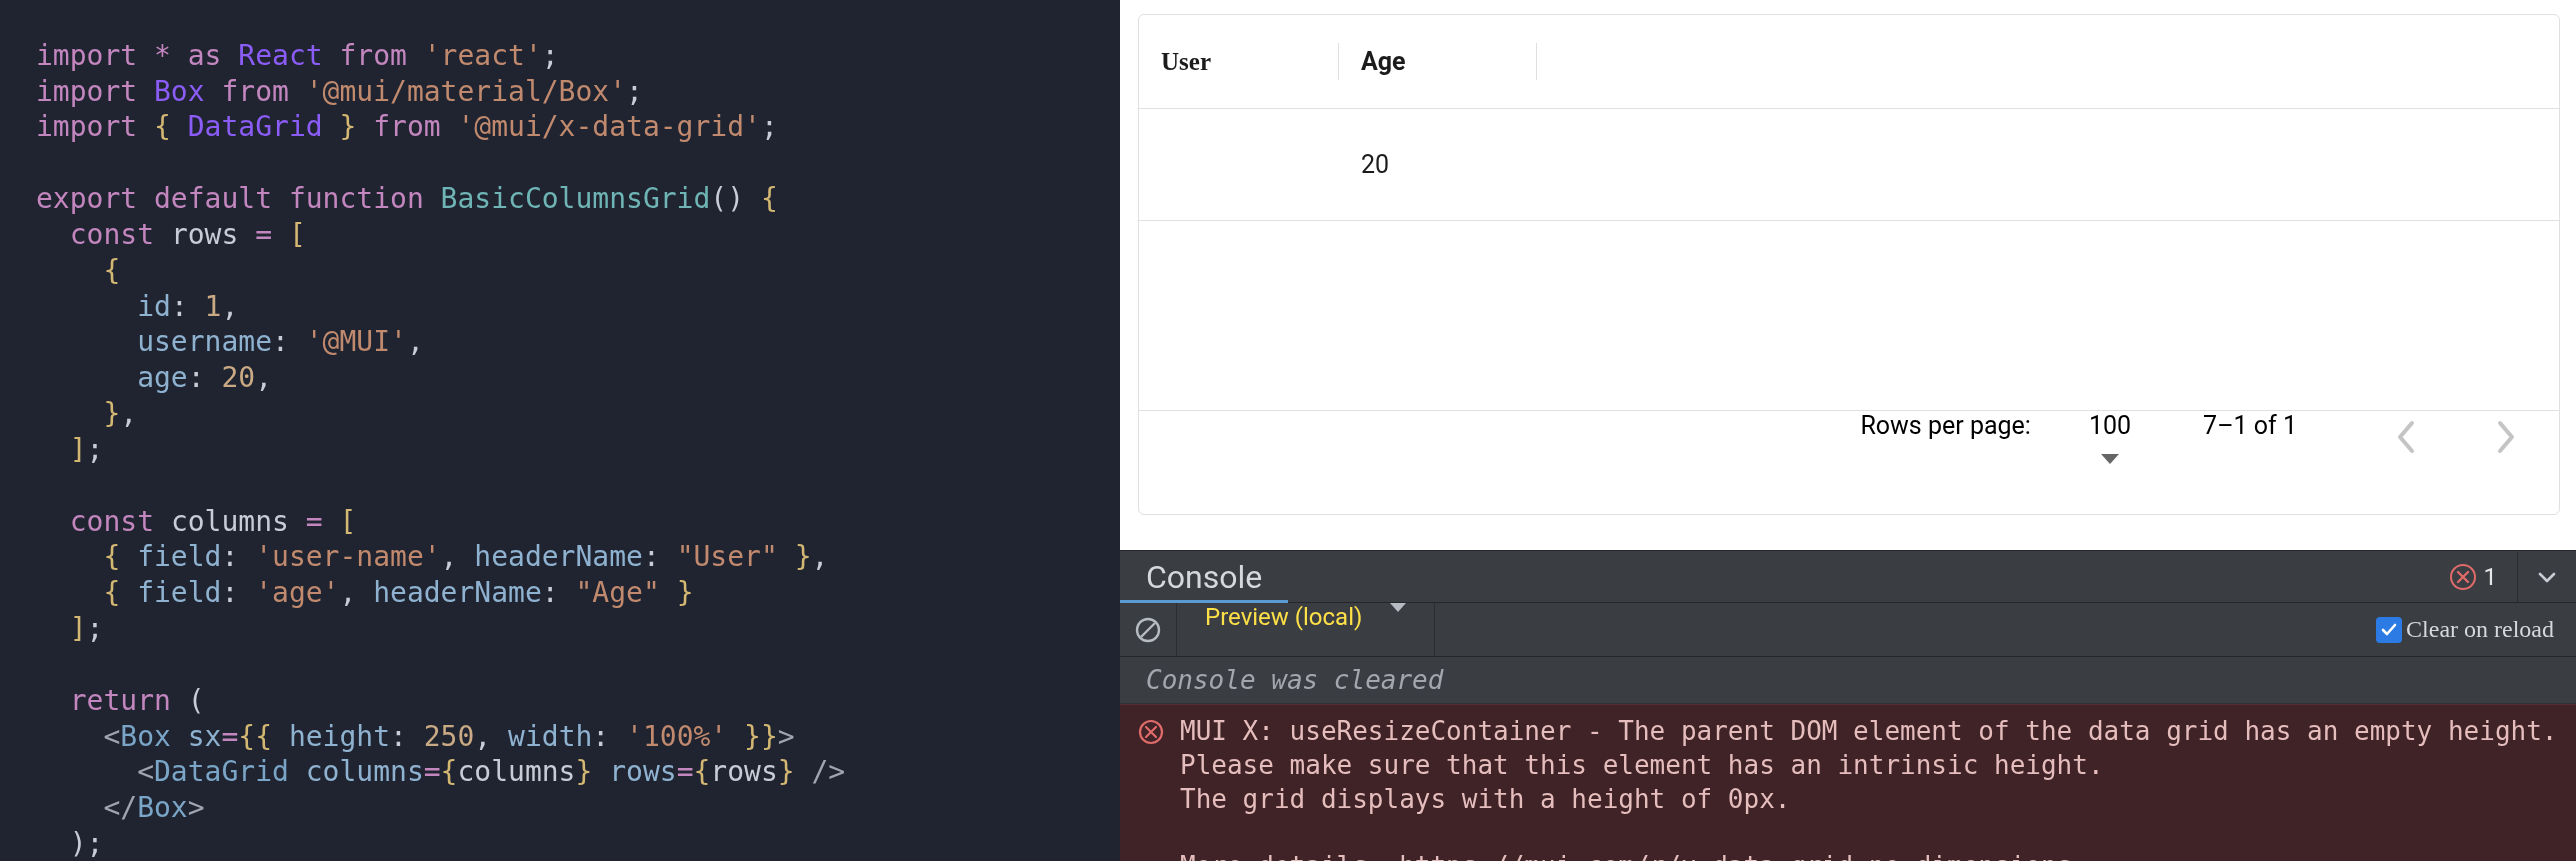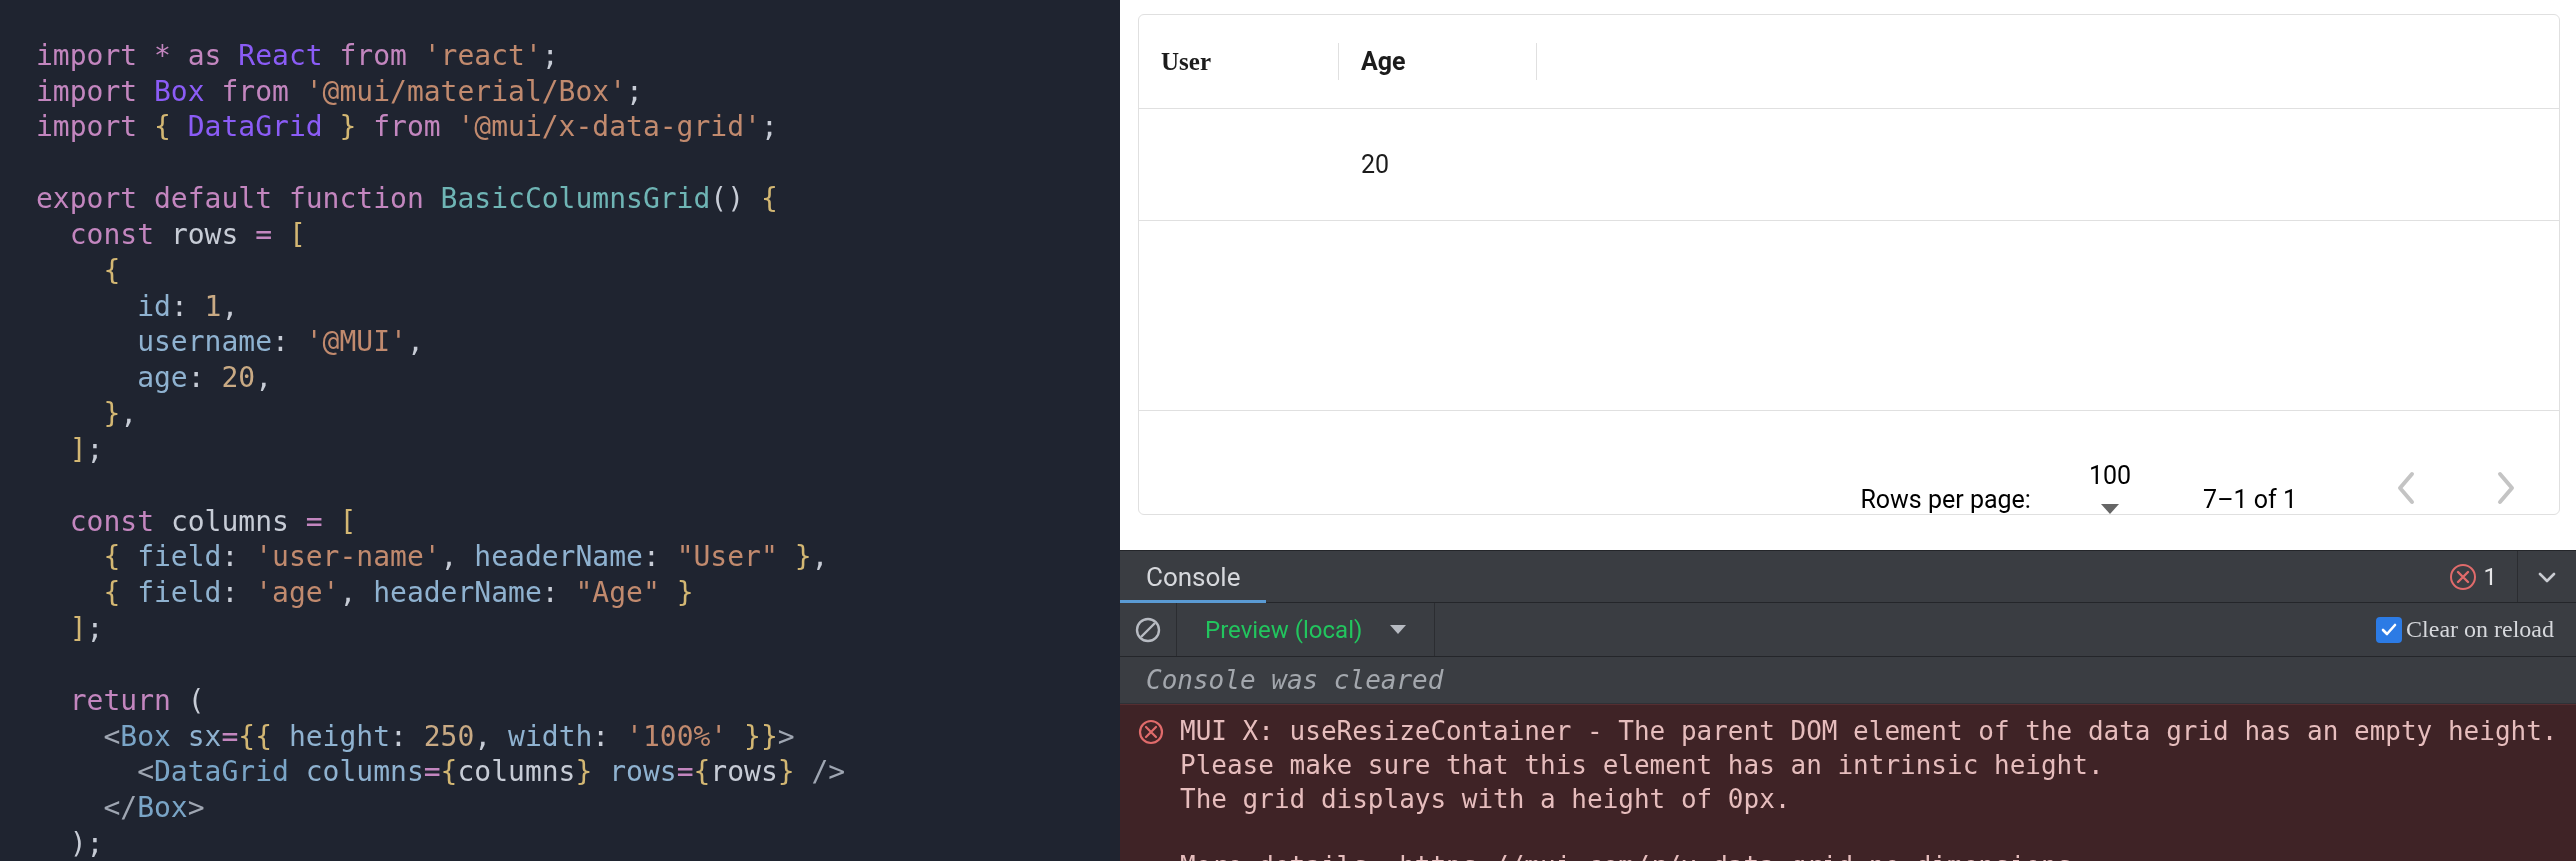--- a/index.html
+++ b/index.html
@@ -60,21 +60,21 @@
   .col-sep { position:absolute; right:0; top:30%; bottom:30%; width:1px; background:#e0e0e0; }
   .grid-body { flex:1; display:flex; flex-direction:column; }
   .row { display:flex; height:112px; border-bottom:1px solid #e0e0e0; }
   .cell { display:flex; align-items:center; padding:0 22px; font-weight:400; }
   .cell.user { width:200px; }
   .cell.age  { width:198px; }
   .grid-spacer { flex:1; border-bottom:1px solid #e0e0e0; }
   .grid-footer {
     height: 103px;
     display:flex;
-    align-items:flex-end;
+    align-items:flex-start;
     justify-content:flex-end;
     gap: 50px;
     color:#000;
     padding: 0 26px;
     font-size:25px;
   }
   .rpp-label { color:#000; margin-right: 8px;}
   .rpp-select { display:flex; align-items:center; gap:14px; font-weight:400; color:#000; cursor:pointer;flex-direction:column; }
   .tri-down {
     width:0;height:0;border-left:9px solid transparent;border-right:9px solid transparent;border-top:10px solid #666;
@@ -83,38 +83,38 @@
   .page-btn { width:52px; height:52px; display:flex; align-items:center; justify-content:center; color:#777; cursor:pointer; border-radius:50%; }
   .page-btn.disabled { color:#c4c4c4; cursor:default; }
   .chev { font-size:36px; line-height:1; }
 
   
   .devtools { flex:1; display:flex; flex-direction:column; background:#3a3d42; color:#d4d6da; font-size:24px; }
   .tabbar {
     height: 53px; background:#3a3d42; display:flex; align-items:stretch; border-top:1px solid #24262a; border-bottom:1px solid #24262a;
   }
   .tab {
-    padding: 4px 26px; display:flex; align-items:center; color:#d6d8dc; font-size:26px; position:relative; cursor:pointer;
+    padding: 4px 26px; display:flex; align-items:center; color:#d6d8dc; font-size:32px; position:relative; cursor:pointer;
   }
   .tab.active::after {
     content:""; position:absolute; left:0; right:0; bottom:-1px; height:3px; background:#5a9bd4;
   }
   .tabbar-spacer { flex:1; }
   .err-count { display:flex; align-items:center; gap:8px; padding:0 20px; color:#e6e6e8; }
   .err-badge {
     width:26px;height:26px;border:2px solid #e06b6b;border-radius:50%;display:flex;align-items:center;justify-content:center;color:#e06b6b;
   }
   .err-badge svg { display:block; }
   .expand-toggle { width:59px; display:flex; align-items:center; justify-content:center; border-left:1px solid #2b2d31; cursor:pointer; }
   .ctrlbar {
     height: 54px; background:#3a3d42; display:flex; align-items:center; border-bottom:1px solid #24262a;
     gap: 0;
   }
   .clear-btn { width:57px; height:100%; display:flex; align-items:center; justify-content:center; cursor:pointer; border-right:1px solid #2b2d31; }
-  .ctx-select { display:flex; align-items:center; gap:28px; padding:0 28px; height:100%; border-right:1px solid #2b2d31; cursor:pointer; color:#22c55e; }
+  .ctx-select { display:flex; gap:28px; padding:0 28px; height:100%; border-right:1px solid #2b2d31; cursor:pointer; color:#fde047; }
   .ctx-caret {
     width:0;height:0;border-left:8px solid transparent;border-right:8px solid transparent;border-top:9px solid #b7bbc2;
   }
   .ctrl-spacer { flex:1; }
   .clear-on-reload { display:flex; align-items:center; gap:4px; padding:0 22px; color:#d6d8dc;font-family:Liberation Serif, serif; }
   .checkbox {
     width:26px;height:26px;background:#2c7be5;border-radius:4px;display:flex;align-items:center;justify-content:center;color:#fff;font-weight:bold;
   }
   .console-body { flex:1; font-family: "SF Mono", ui-monospace, Menlo, Consolas, monospace; font-size:26px; }
   .msg { padding: 8px 26px; border-bottom:1px solid #2f3136; }

